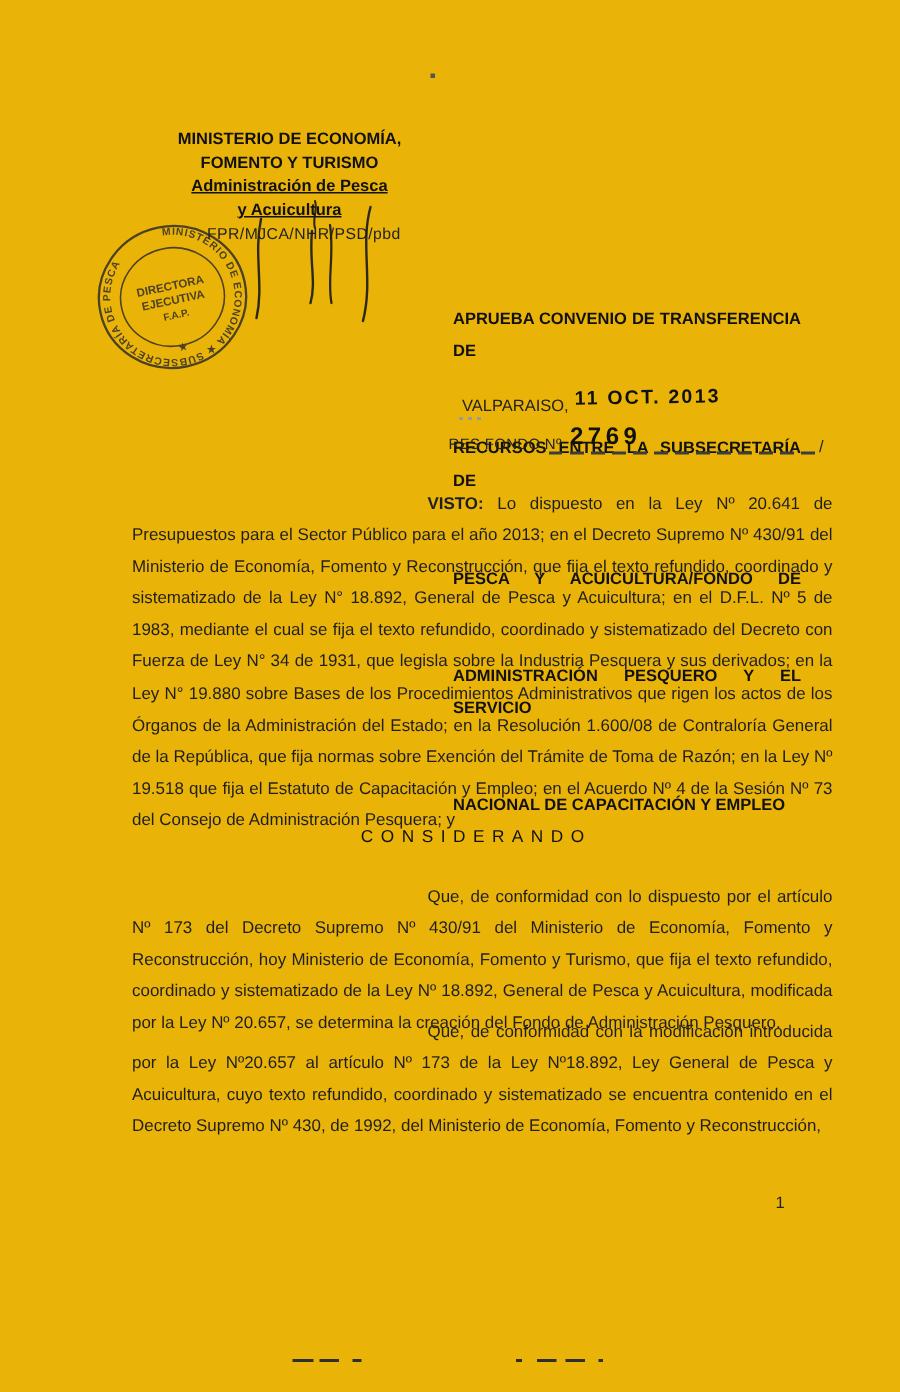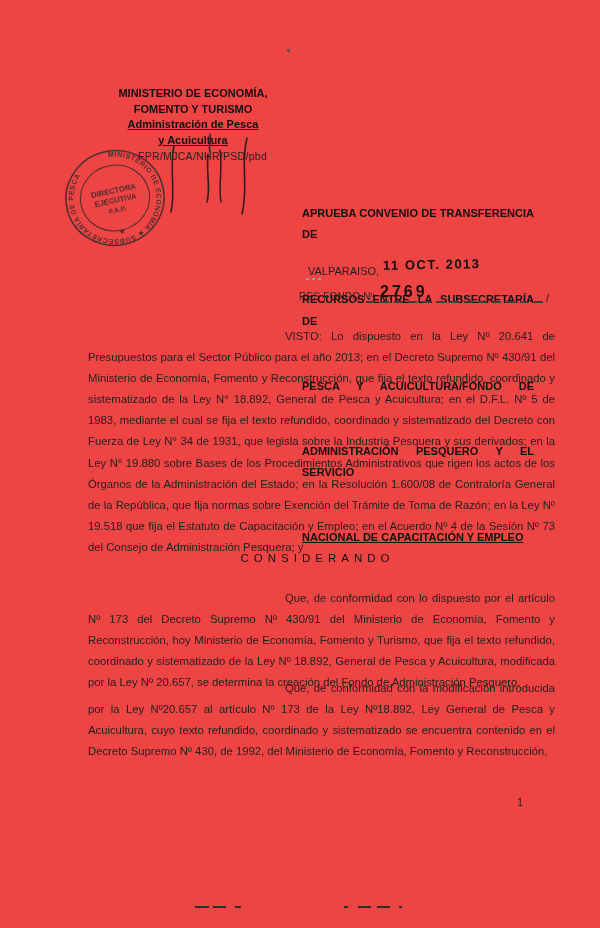--- a/index.html
+++ b/index.html
@@ -1,51 +1,51 @@
 <!DOCTYPE html>
 <html lang="es"><head>
 <meta charset="utf-8">
 <style>
   html,body{margin:0;padding:0;background:#e8e8e8;}
   .page{
-    position:relative;width:600px;height:928px;background:#ef4444;
+    position:relative;width:600px;height:928px;background:#eab308;
     font-family:"Liberation Sans",sans-serif;color:#1e1e1e;overflow:hidden;
     margin:0 auto;
   }
   .abs{position:absolute;}
   
   .letterhead{left:98px;top:86px;width:190px;text-align:center;
     font-size:11px;font-weight:700;line-height:15.5px;color:#111;}
   .letterhead .u{text-decoration:underline;}
   .initials{left:138px;top:150px;font-size:10.5px;color:#222;letter-spacing:.3px;}
   
   .stamp{left:60px;top:145px;width:110px;height:106px;transform:rotate(-12deg);opacity:.82;}
   .stamp svg{width:100%;height:100%;}
   
   .signature{left:150px;top:132px;width:130px;height:112px;opacity:.9;}
   
   .title-block{left:302px;top:159px;width:232px;font-size:11px;font-weight:700;
     line-height:21.2px;color:#111;}
   .tline{text-align:justify;text-align-last:justify;margin-top:44px;}
-  .tline.last{text-align-last:left;text-decoration:underline;}
+  .tline.last{text-align-last:left;}
   
   .city{left:308px;top:265px;font-size:11px;color:#222;}
   .datestamp{left:383px;top:257px;font-size:13px;font-weight:700;letter-spacing:1.5px;
     color:#111;transform:rotate(-1deg);}
   .smudge{left:306px;top:278px;width:16px;height:2px;
     background:repeating-linear-gradient(90deg,#9a9a9a 0 3px,transparent 3px 6px);}
   .reslabel{left:299px;top:291px;font-size:10px;color:#222;letter-spacing:.2px;}
   .dashfill{left:366px;top:301px;width:178px;height:2px;
     background:repeating-linear-gradient(90deg,#3d3d3d 0 9px,transparent 9px 14px);}
   .resnumber{left:380px;top:283px;font-size:16px;font-weight:700;letter-spacing:3px;color:#111;}
   .slash{left:546px;top:292px;font-size:11px;color:#222;}
   
   .body-par{position:absolute;left:88px;width:467px;margin:0;text-align:justify;
     font-size:11.3px;line-height:21.1px;color:#1f1f1f;text-indent:197px;}
-  .b{font-weight:400;margin-top:36px;}
+  .b{font-weight:700;margin-top:36px;}
   #visto{top:326px;}
   .cons-heading{left:84px;top:552px;width:467px;text-align:center;font-weight:400;
     letter-spacing:5px;font-size:11.5px;color:#111;}
   #cons1{top:588px;}
   #cons2{top:678px;}
   
   .pagenum{left:517px;top:796px;font-size:11px;color:#222;}
   
   .artifact-dot{left:287px;top:49px;width:3px;height:3px;background:#555;}
   .marks{top:906px;display:flex;align-items:center;}

